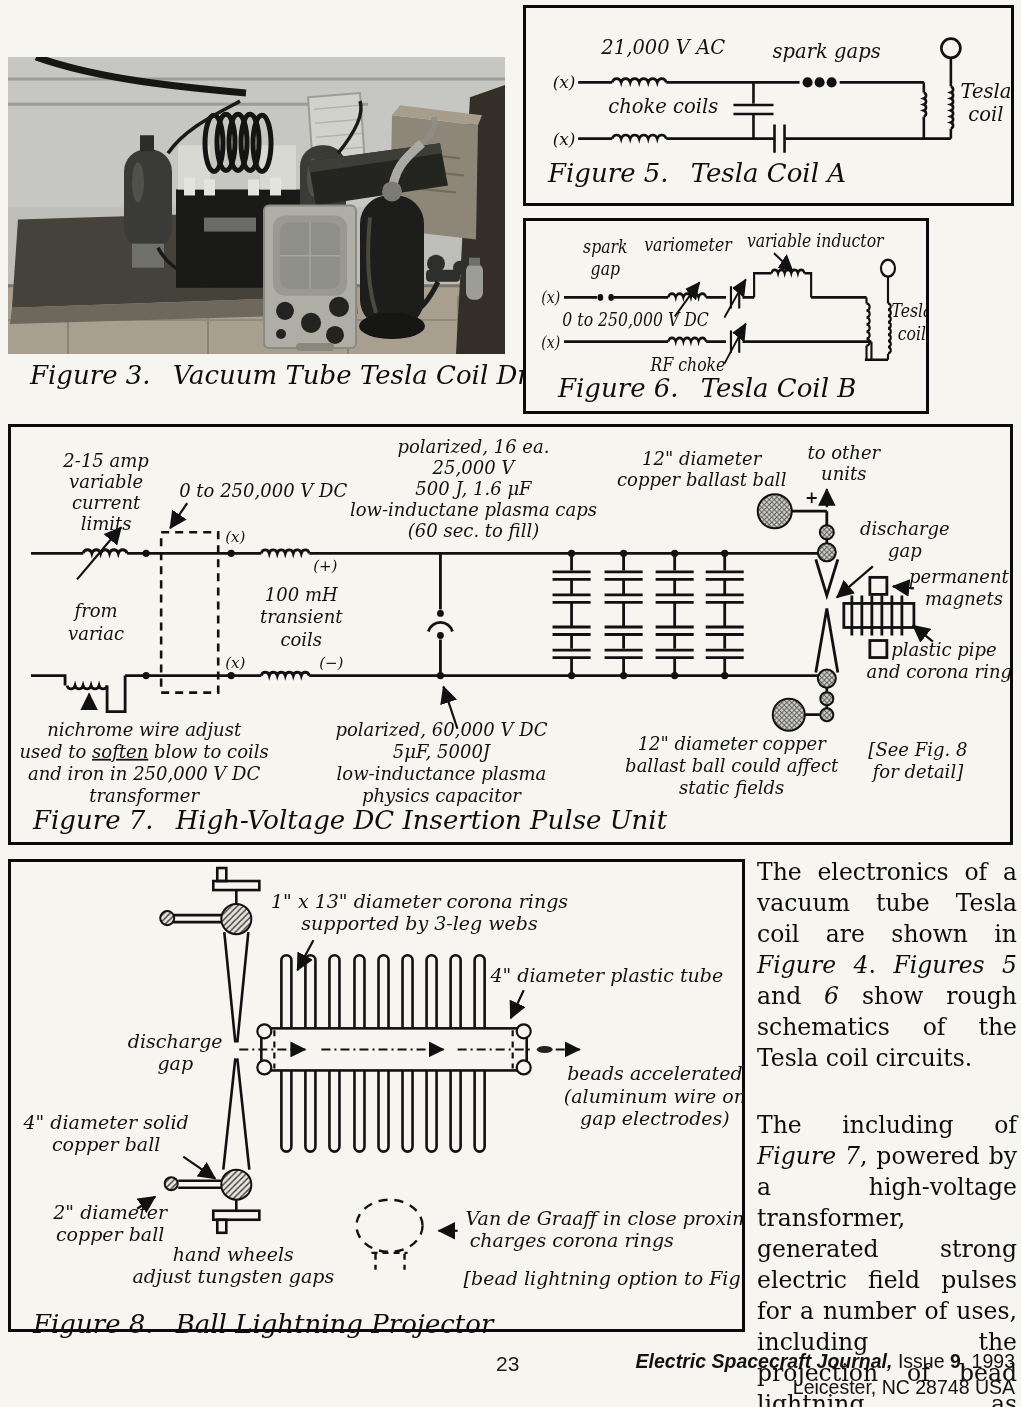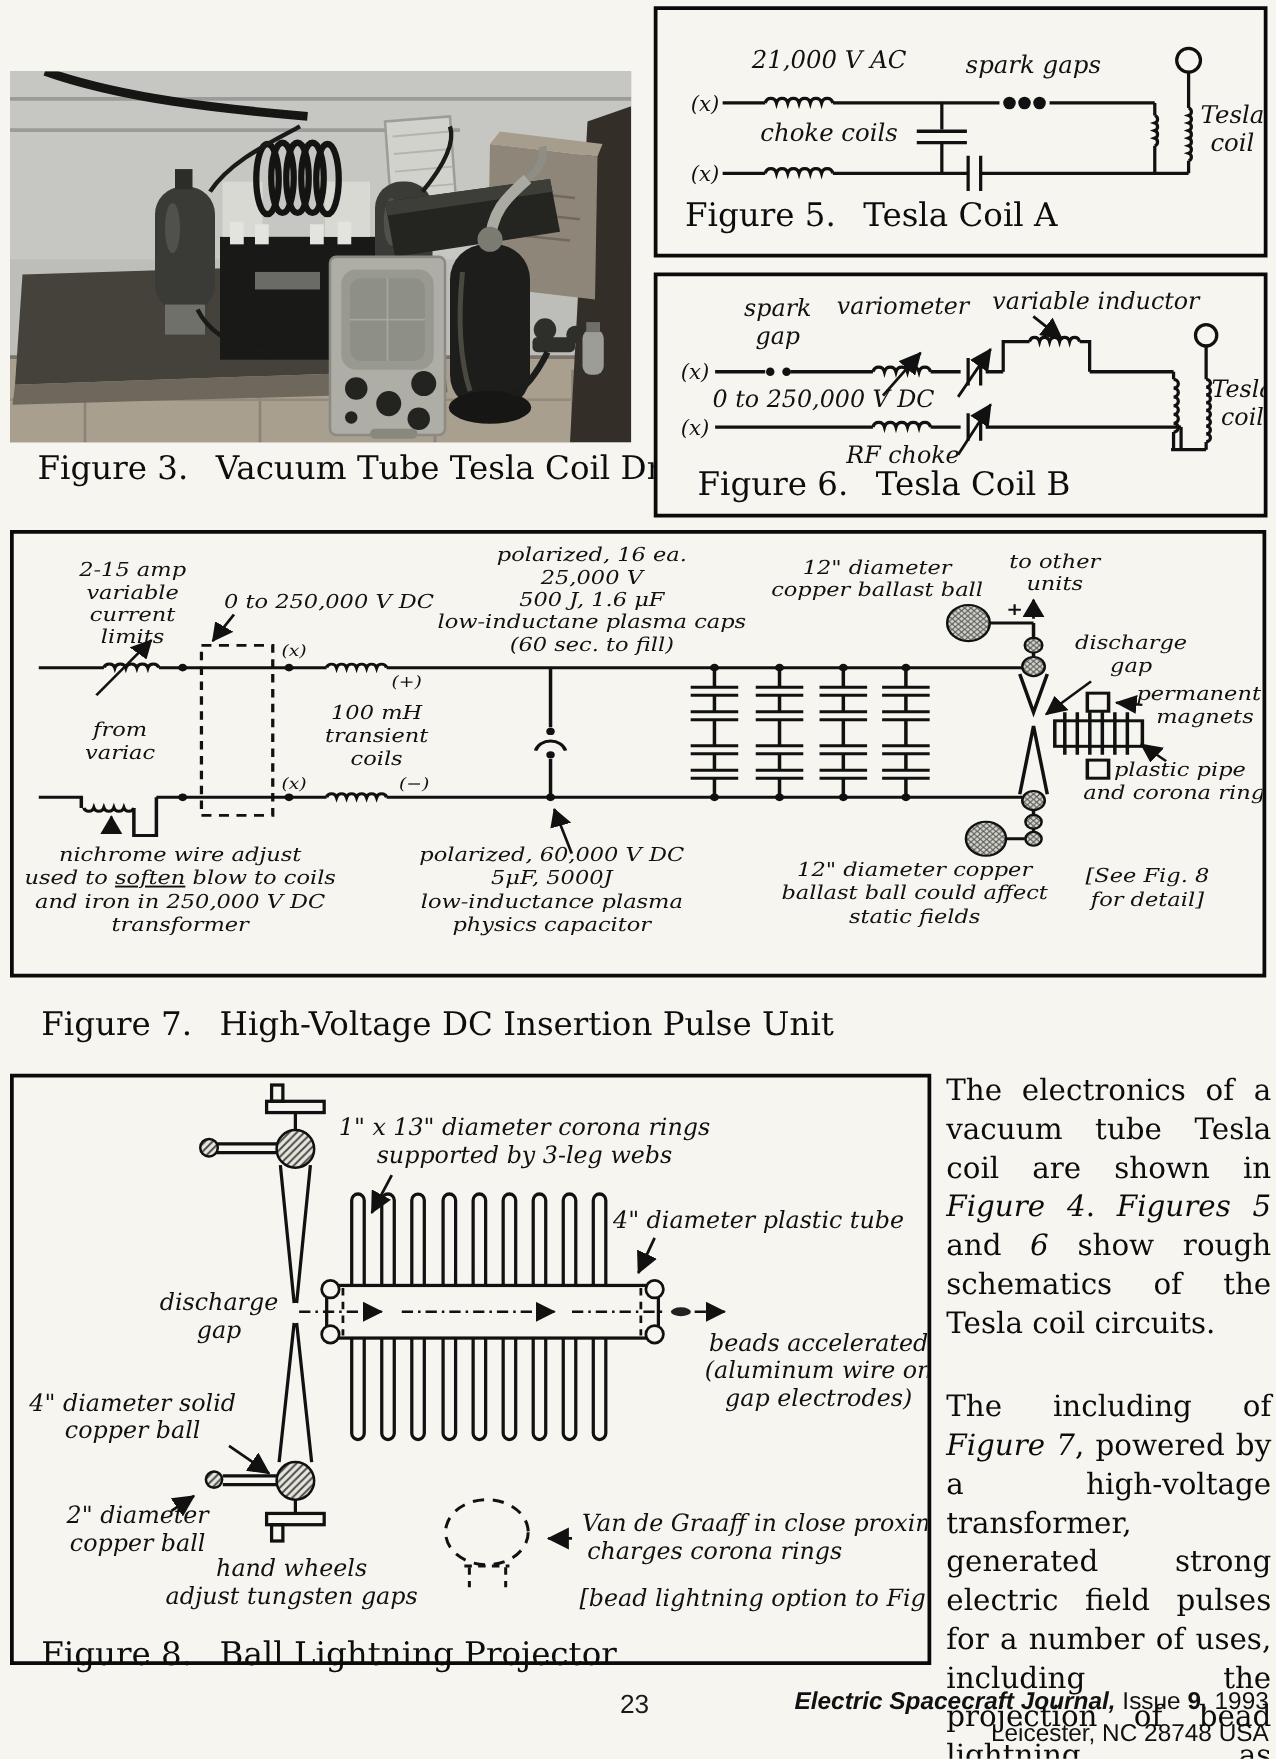--- a/index.html
+++ b/index.html
@@ -1,20 +1,20 @@
 <!DOCTYPE html>
 <html><head>
 <meta charset="utf-8">
 <style>
   *{margin:0;padding:0;box-sizing:border-box}
   html,body{width:1021px;height:1407px}
   body{position:relative;background:#f6f5f0;font-family:"DejaVu Serif",serif;color:#111;overflow:hidden}
   .box{position:absolute;border:3.5px solid #0a0a0a;background:#f6f5f0}
   .absfill{position:absolute;left:0;top:0;width:100%;height:100%}
-  .caption{position:absolute;font-size:26px;color:#0d0d0d;white-space:nowrap}
+  .caption{position:absolute;font-style:italic;font-size:26px;color:#0d0d0d;white-space:nowrap}
   .cap-title{margin-left:22px}
   svg.schem text{font-family:"DejaVu Serif",serif;font-style:italic;fill:#111}
   .u{text-decoration:underline}
   .textcol{position:absolute;left:757px;top:857px;width:260px;font-size:23.5px;line-height:31px;text-align:justify;color:#0c0c0c}
   .textcol p+p{margin-top:36px}
   .it{font-style:italic}
   .footer-page{position:absolute;left:496px;top:1352px;width:40px;text-align:left;font-family:"Liberation Sans",sans-serif;font-size:21px;color:#1a1a1a}
   .footer-right{position:absolute;right:6px;top:1348px;text-align:right;font-family:"Liberation Sans",sans-serif;font-size:19.5px;line-height:26px;color:#111}
   .fj{font-weight:bold;font-style:italic}
   .fb{font-weight:bold}
@@ -145,21 +145,21 @@
       <text x="137" y="104" text-anchor="middle" font-size="19.5">choke coils</text>
       <text x="459" y="90" text-anchor="middle" font-size="19.5">Tesla</text>
       <text x="459" y="112" text-anchor="middle" font-size="19.5">coil</text>
     </g>
   </svg>
   <div class="caption" style="left:22px;top:150px">
     <span>Figure 5.</span><span class="cap-title">Tesla Coil A</span>
   </div>
 </div>
 
-<div class="box" style="left:523px;top:218px;width:491px;height:196px">
+<div class="box" style="left:523px;top:218px;width:406px;height:196px">
   <svg class="absfill schem" viewBox="0 0 484 189" preserveAspectRatio="none">
     <defs>
       <marker id="ah6" markerWidth="9" markerHeight="8" refX="7.5" refY="4" orient="auto">
           <path d="M0,0 L8,4 L0,8 z" fill="#111"></path>
         </marker>
     </defs>
     <g stroke="#111" stroke-width="2.6" fill="none">
       <path d="M46,76 H86"></path>
       <path d="M106,76 H172"></path>
       <path d="M172,76 a4.8,5.2 0 0 1 9.2,0 a4.8,5.2 0 0 1 9.2,0 a4.8,5.2 0 0 1 9.2,0 a4.8,5.2 0 0 1 9.2,0 a4.8,5.2 0 0 1 9.2,0"></path>
@@ -200,21 +200,21 @@
       <text x="196" y="149" text-anchor="middle" font-size="19">RF choke</text>
       <text x="467" y="96" text-anchor="middle" font-size="19">Tesla</text>
       <text x="467" y="118" text-anchor="middle" font-size="19">coil</text>
     </g>
   </svg>
   <div class="caption" style="left:32px;top:152px">
     <span>Figure 6.</span><span class="cap-title">Tesla Coil B</span>
   </div>
 </div>
 
-<div class="box" style="left:8px;top:424px;width:1005px;height:358px">
+<div class="box" style="left:8px;top:424px;width:1005px;height:421px">
   <svg class="absfill schem" viewBox="0 0 998 414" preserveAspectRatio="none">
     <defs>
       <marker id="ah7" markerWidth="9" markerHeight="8" refX="7.5" refY="4" orient="auto">
           <path d="M0,0 L8,4 L0,8 z" fill="#111"></path>
         </marker>
       <pattern id="pat7" width="5" height="5" patternUnits="userSpaceOnUse">
         <rect width="5" height="5" fill="#d6d6cf"></rect>
         <path d="M0,0 L5,5 M5,0 L0,5" stroke="#5a5a55" stroke-width="1"></path>
       </pattern>
     </defs>

